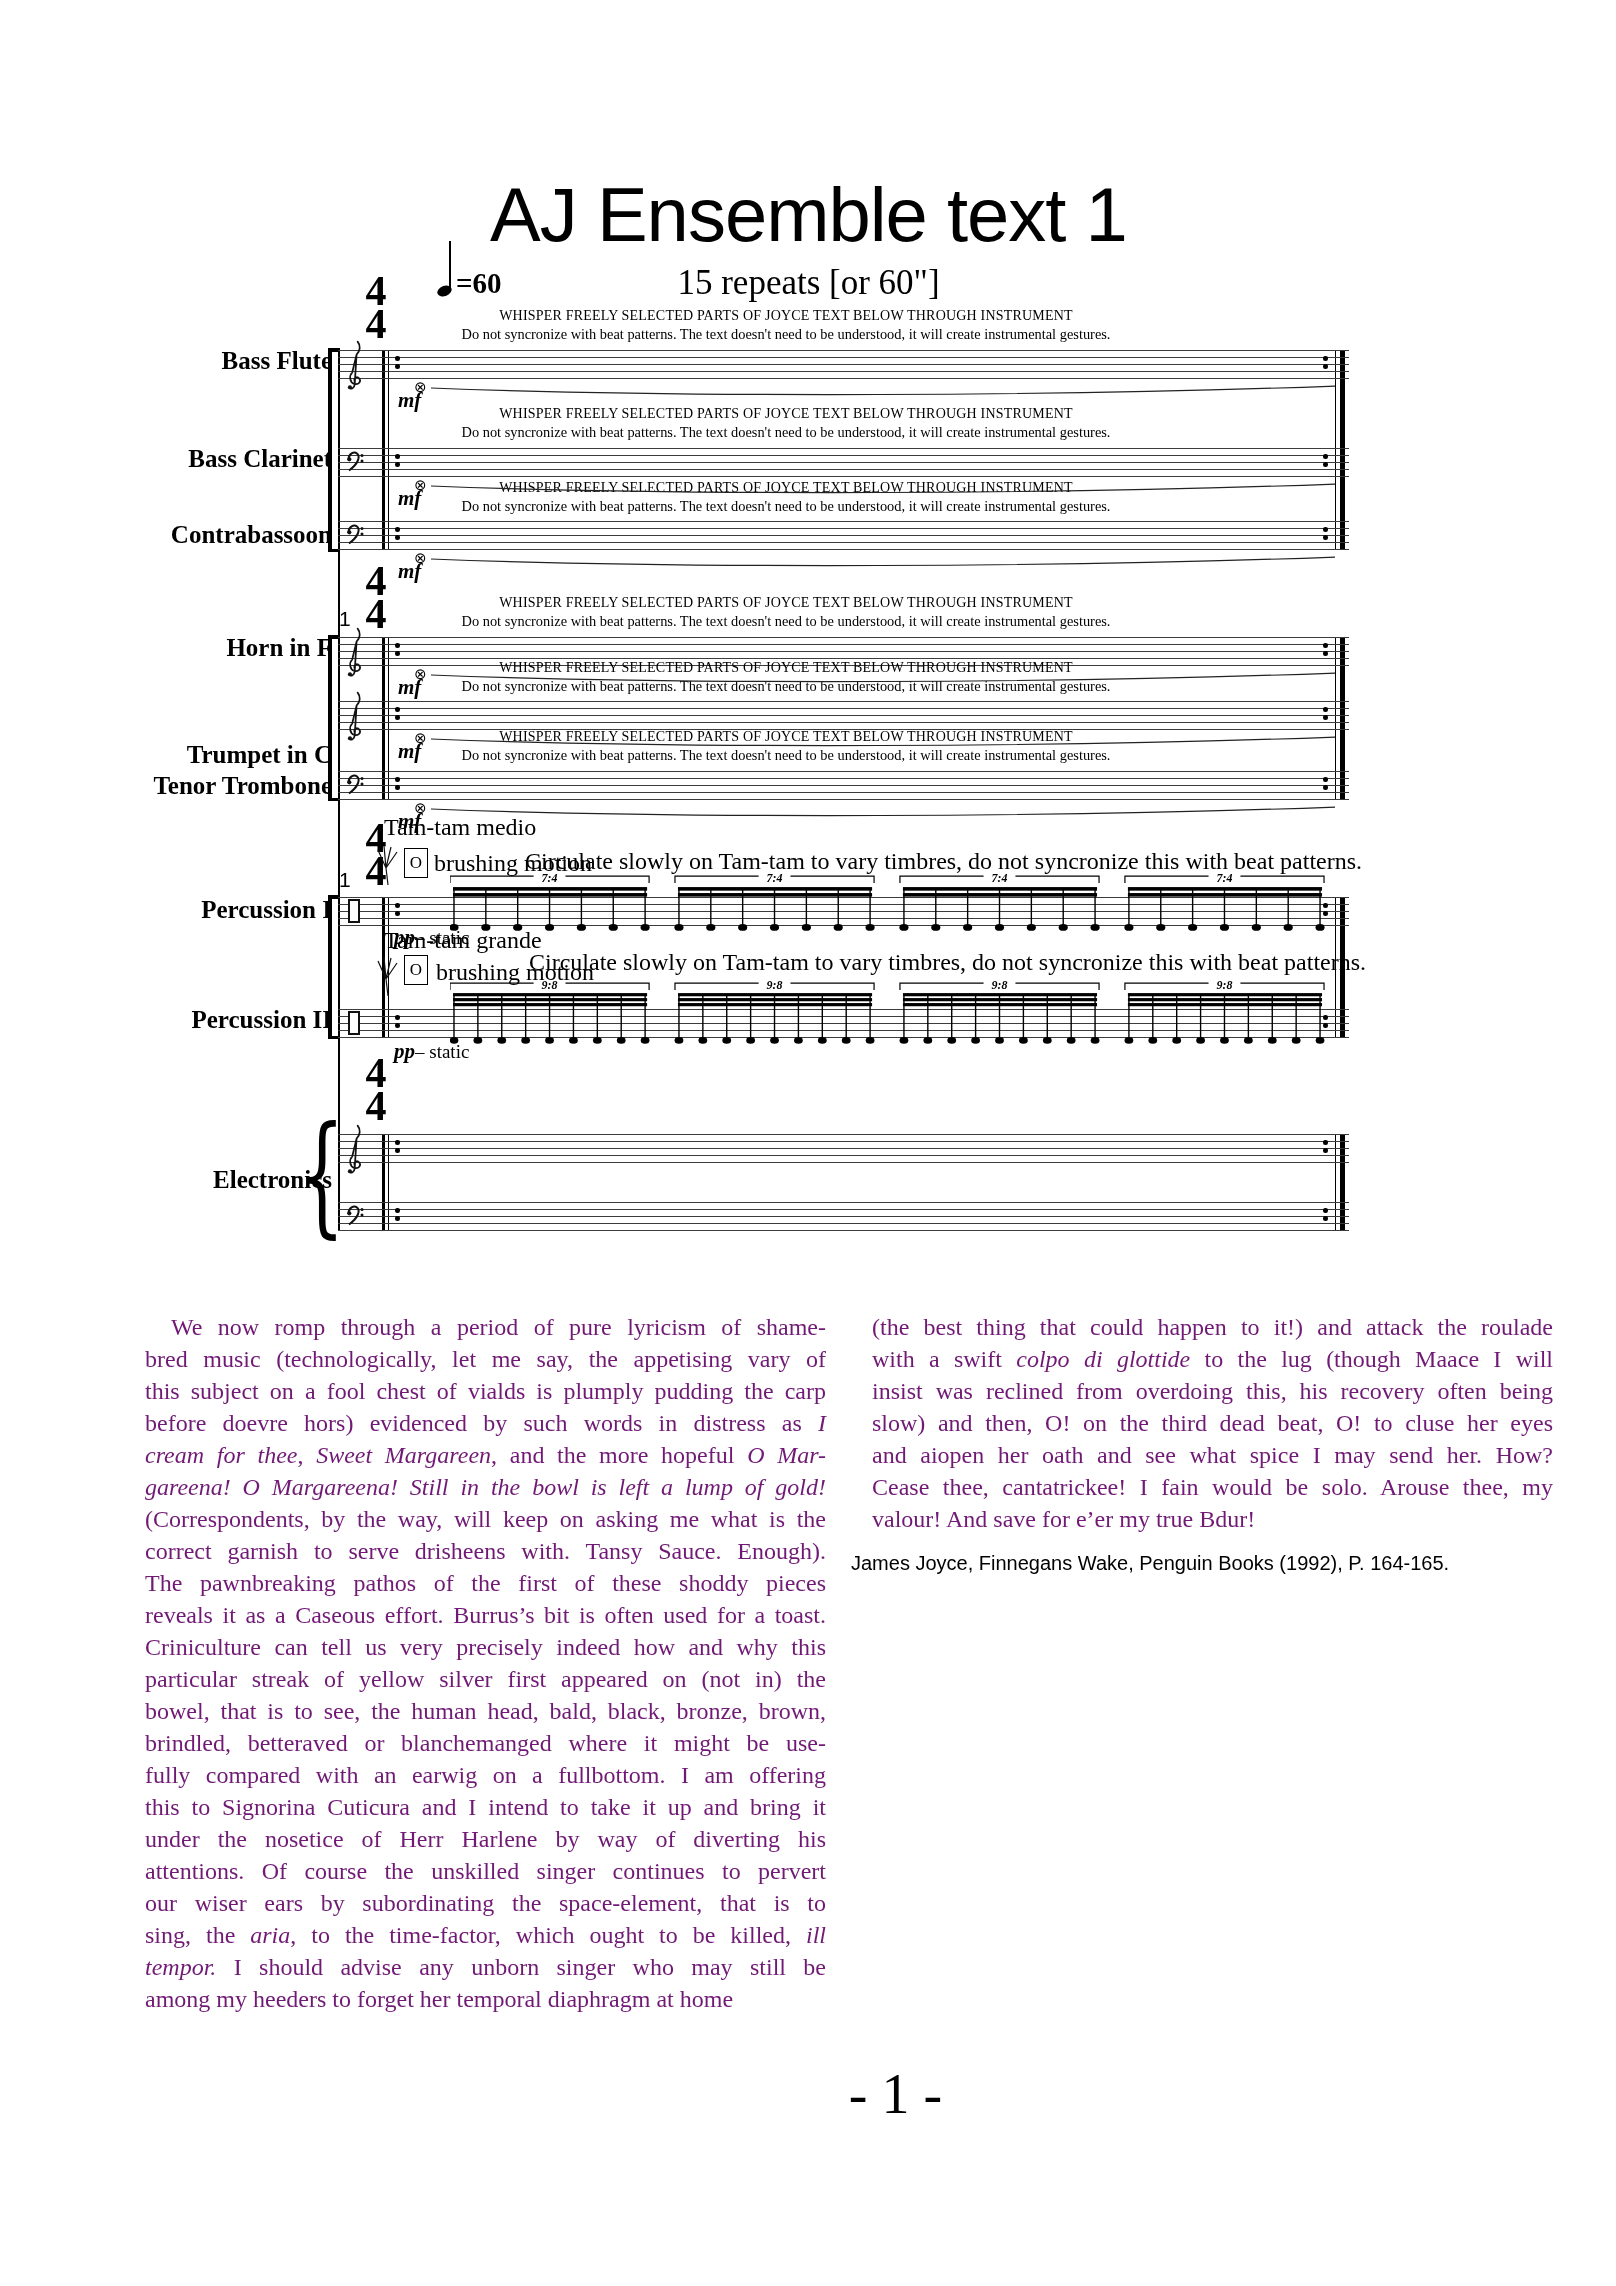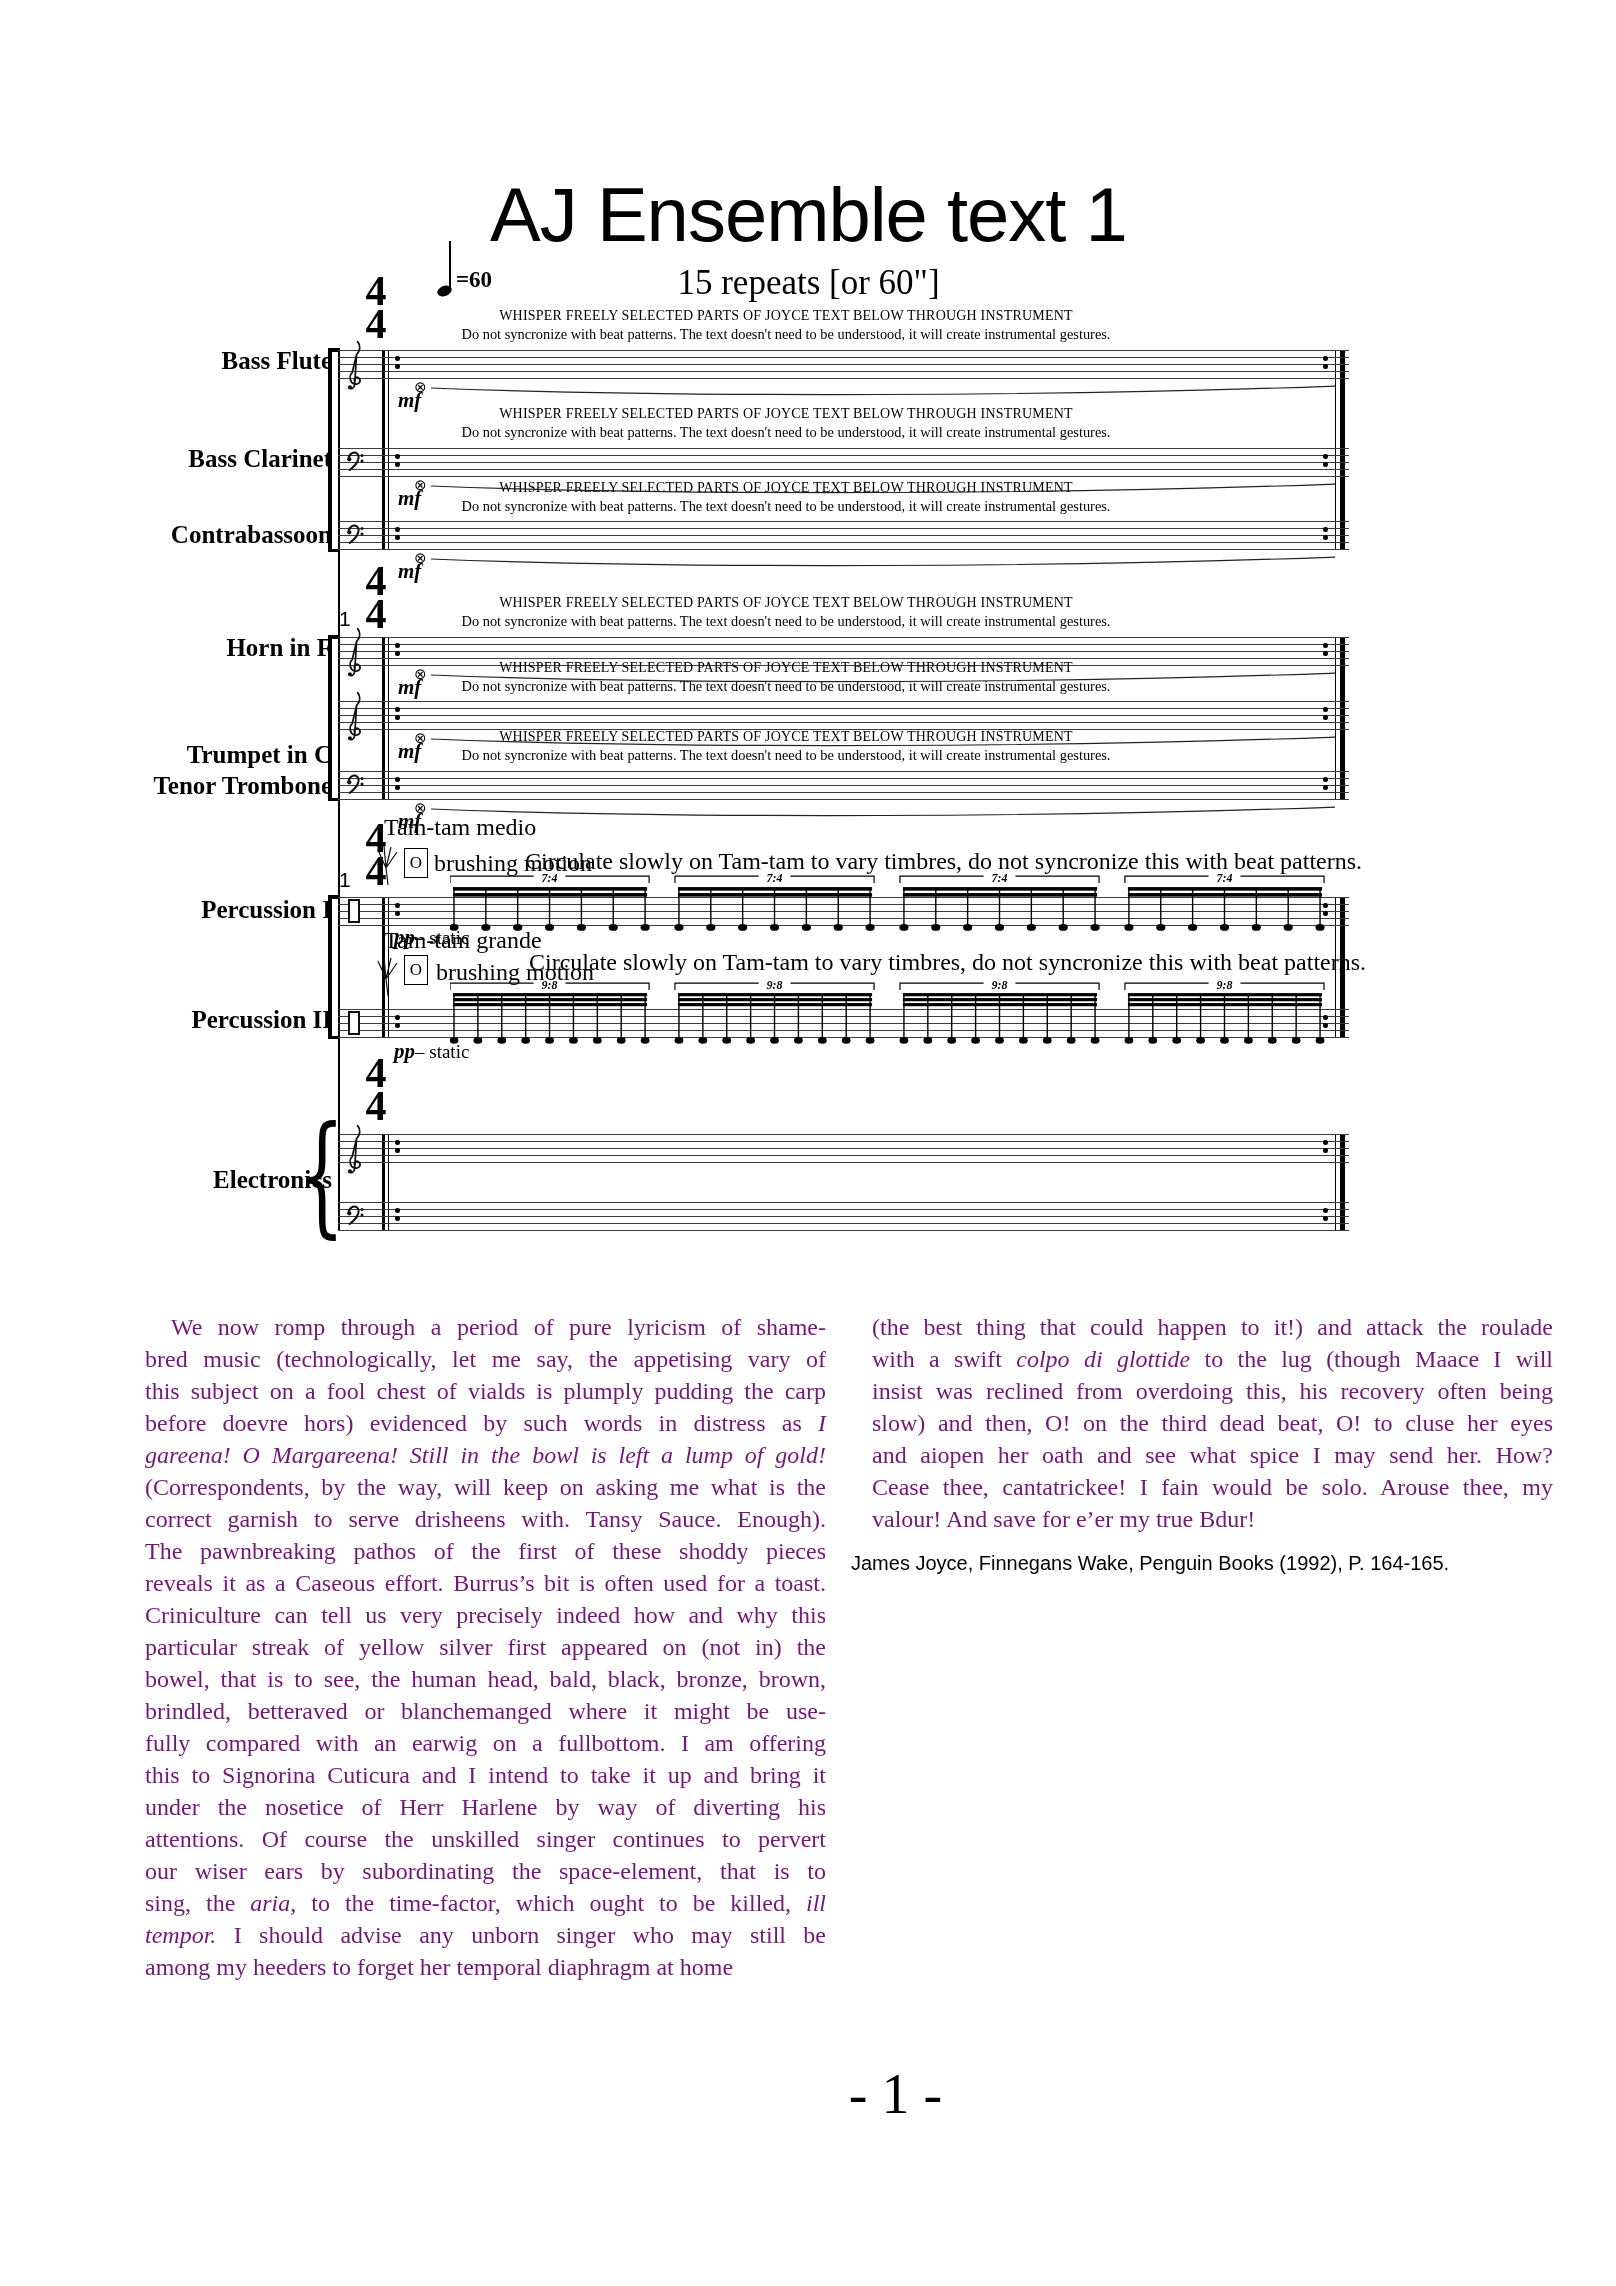--- a/index.html
+++ b/index.html
@@ -7,21 +7,21 @@
         font-family:"Liberation Serif",serif;color:#000;overflow:hidden;margin:0 auto;}
   .abs{position:absolute;}
 
   
   .title{left:0;top:171px;width:100%;text-align:center;
          font-family:"Liberation Sans",sans-serif;font-size:76px;letter-spacing:-1px;}
   .tempo{left:436px;top:241px;width:119px;height:62px;}
   .note-stem{position:absolute;left:13px;top:0;width:2px;height:49px;background:#000;}
   .note-head{position:absolute;left:1px;top:45px;width:15px;height:10px;background:#000;
              border-radius:50%;transform:rotate(-22deg);}
-  .tempo-bpm{position:absolute;left:20px;top:26px;font-size:23px;font-weight:bold;}
+  .tempo-bpm{position:absolute;left:20px;top:26px;font-size:29px;font-weight:bold;}
   .repeats{left:0;top:263px;width:1617px;text-align:center;font-size:35px;}
 
   
   .staff{width:1011px;height:29px;left:338px;
     background-image:linear-gradient(#3c3c3c,#3c3c3c),linear-gradient(#3c3c3c,#3c3c3c),
       linear-gradient(#3c3c3c,#3c3c3c),linear-gradient(#3c3c3c,#3c3c3c),linear-gradient(#3c3c3c,#3c3c3c);
     background-size:100% 1px;background-repeat:no-repeat;
     background-position:0 0,0 7px,0 14px,0 21px,0 28px;}
   .ilabel{left:33px;width:299px;text-align:right;font-weight:bold;font-size:25px;}
   .sysline{left:338px;width:2px;background:#000;}
@@ -347,20 +347,21 @@
   </svg>
   <div class="abs ppline" style="left:394px;top:1039px;">
     <em class="pp">pp</em><span>– static</span>
   </div>
 
   <div class="abs col pleft" style="left:107px;top:1311px;">
       <div class="tline"><span>We now romp through a period of pure lyricism of shame-</span></div>
       <div class="tline"><span>bred music (technologically, let me say, the appetising vary of</span></div>
       <div class="tline"><span>this subject on a fool chest of vialds is plumply pudding the carp</span></div>
       <div class="tline"><span>before doevre hors) evidenced by such words in distress as </span><em>I</em></div>
+      <div class="tline"><em>cream for thee</em><span>, </span><em>Sweet Margareen</em><span>, and the more hopeful </span><em>O Mar-</em></div>
       <div class="tline"><em>gareena! O Margareena! Still in the bowl is left a lump of gold!</em></div>
       <div class="tline"><span>(Correspondents, by the way, will keep on asking me what is the</span></div>
       <div class="tline"><span>correct garnish to serve drisheens with. Tansy Sauce. Enough).</span></div>
       <div class="tline"><span>The pawnbreaking pathos of the first of these shoddy pieces</span></div>
       <div class="tline"><span>reveals it as a Caseous effort. Burrus’s bit is often used for a toast.</span></div>
       <div class="tline"><span>Criniculture can tell us very precisely indeed how and why this</span></div>
       <div class="tline"><span>particular streak of yellow silver first appeared on (not in) the</span></div>
       <div class="tline"><span>bowel, that is to see, the human head, bald, black, bronze, brown,</span></div>
       <div class="tline"><span>brindled, betteraved or blanchemanged where it might be use-</span></div>
       <div class="tline"><span>fully compared with an earwig on a fullbottom. I am offering</span></div>

